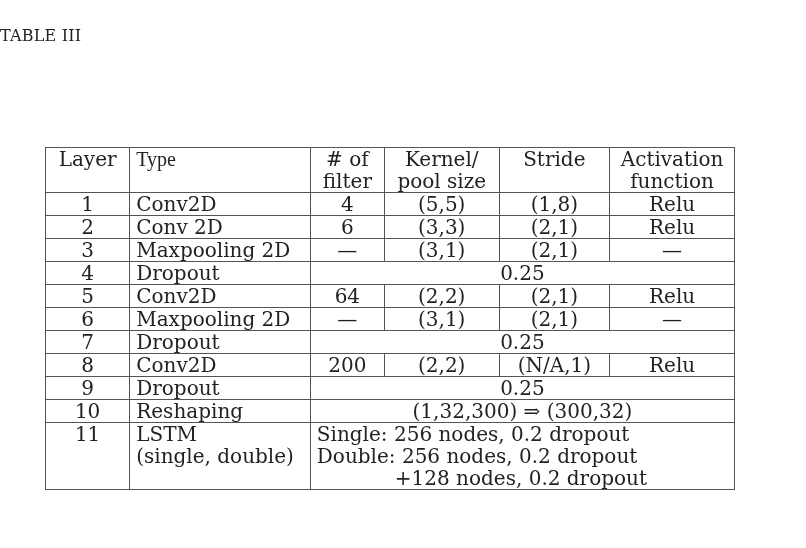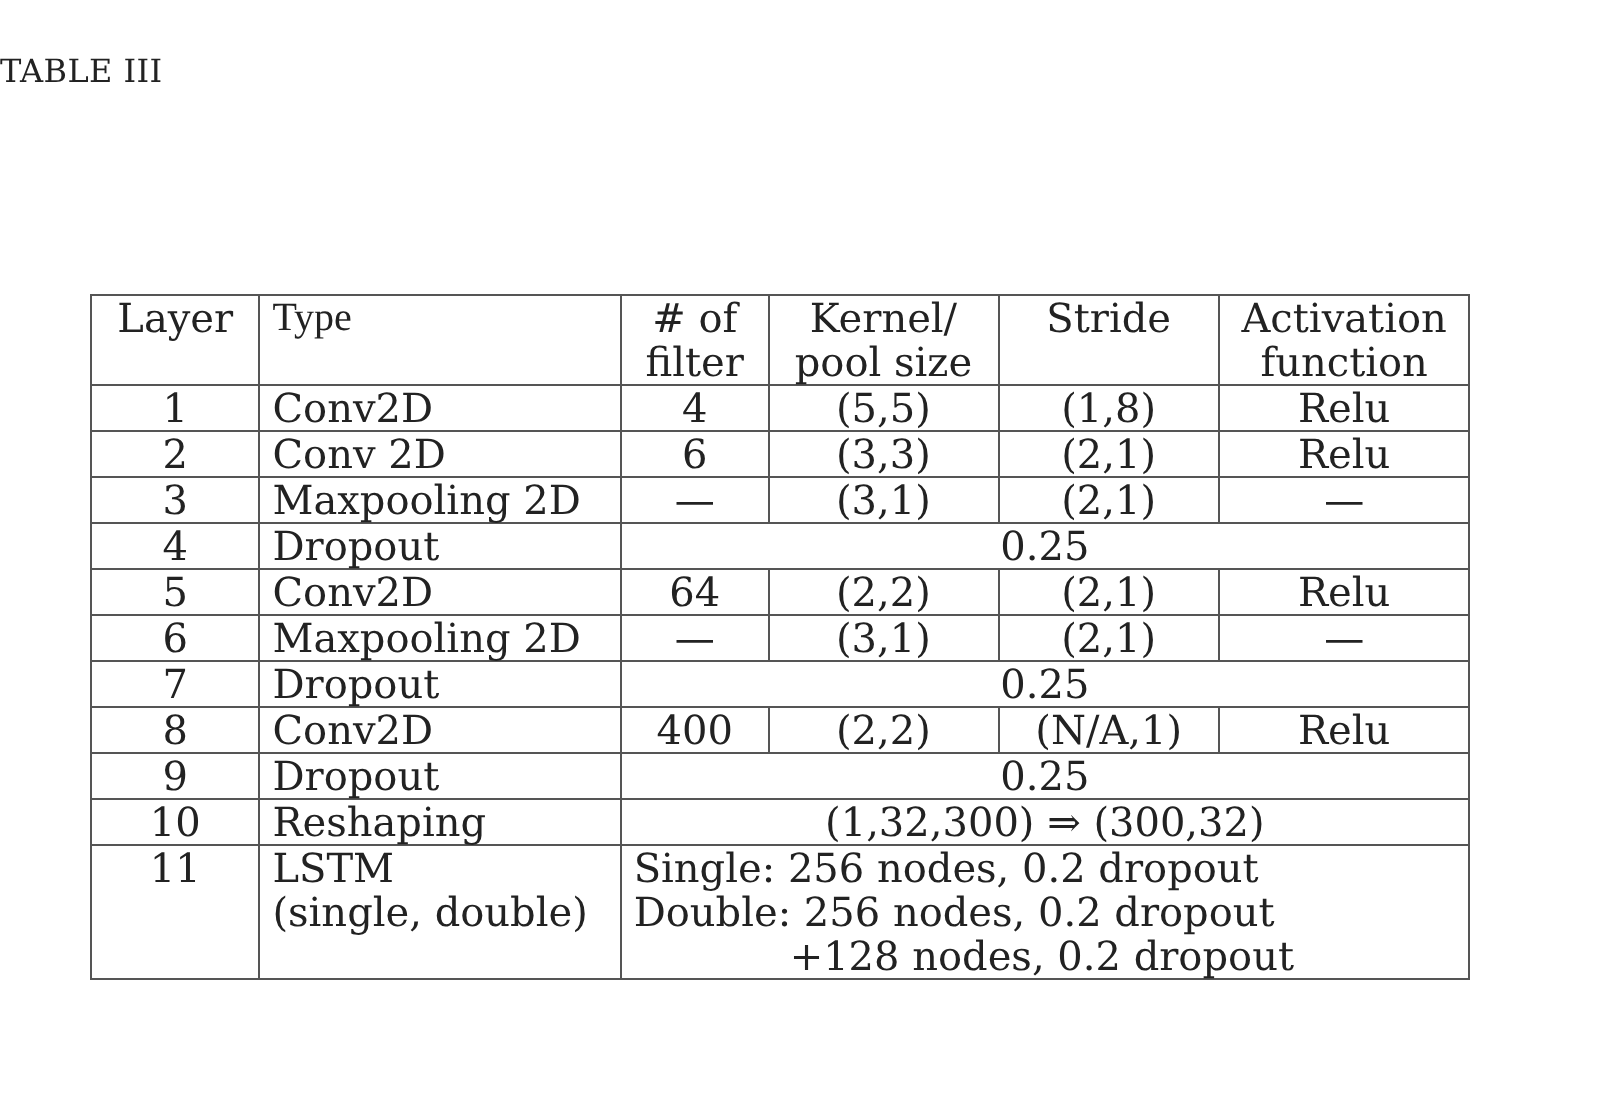--- a/index.html
+++ b/index.html
@@ -115,21 +115,21 @@
 
   <tr>
     <td class="c">7</td>
     <td class="l">Dropout</td>
     <td class="c" colspan="4">0.25</td>
   </tr>
 
   <tr>
     <td class="c">8</td>
     <td class="l">Conv2D</td>
-    <td class="c">400</td>
+    <td class="c">200</td>
     <td class="c">(2,2)</td>
     <td class="c">(N/A,1)</td>
     <td class="c">Relu</td>
   </tr>
 
   <tr>
     <td class="c">9</td>
     <td class="l">Dropout</td>
     <td class="c" colspan="4">0.25</td>
   </tr>

